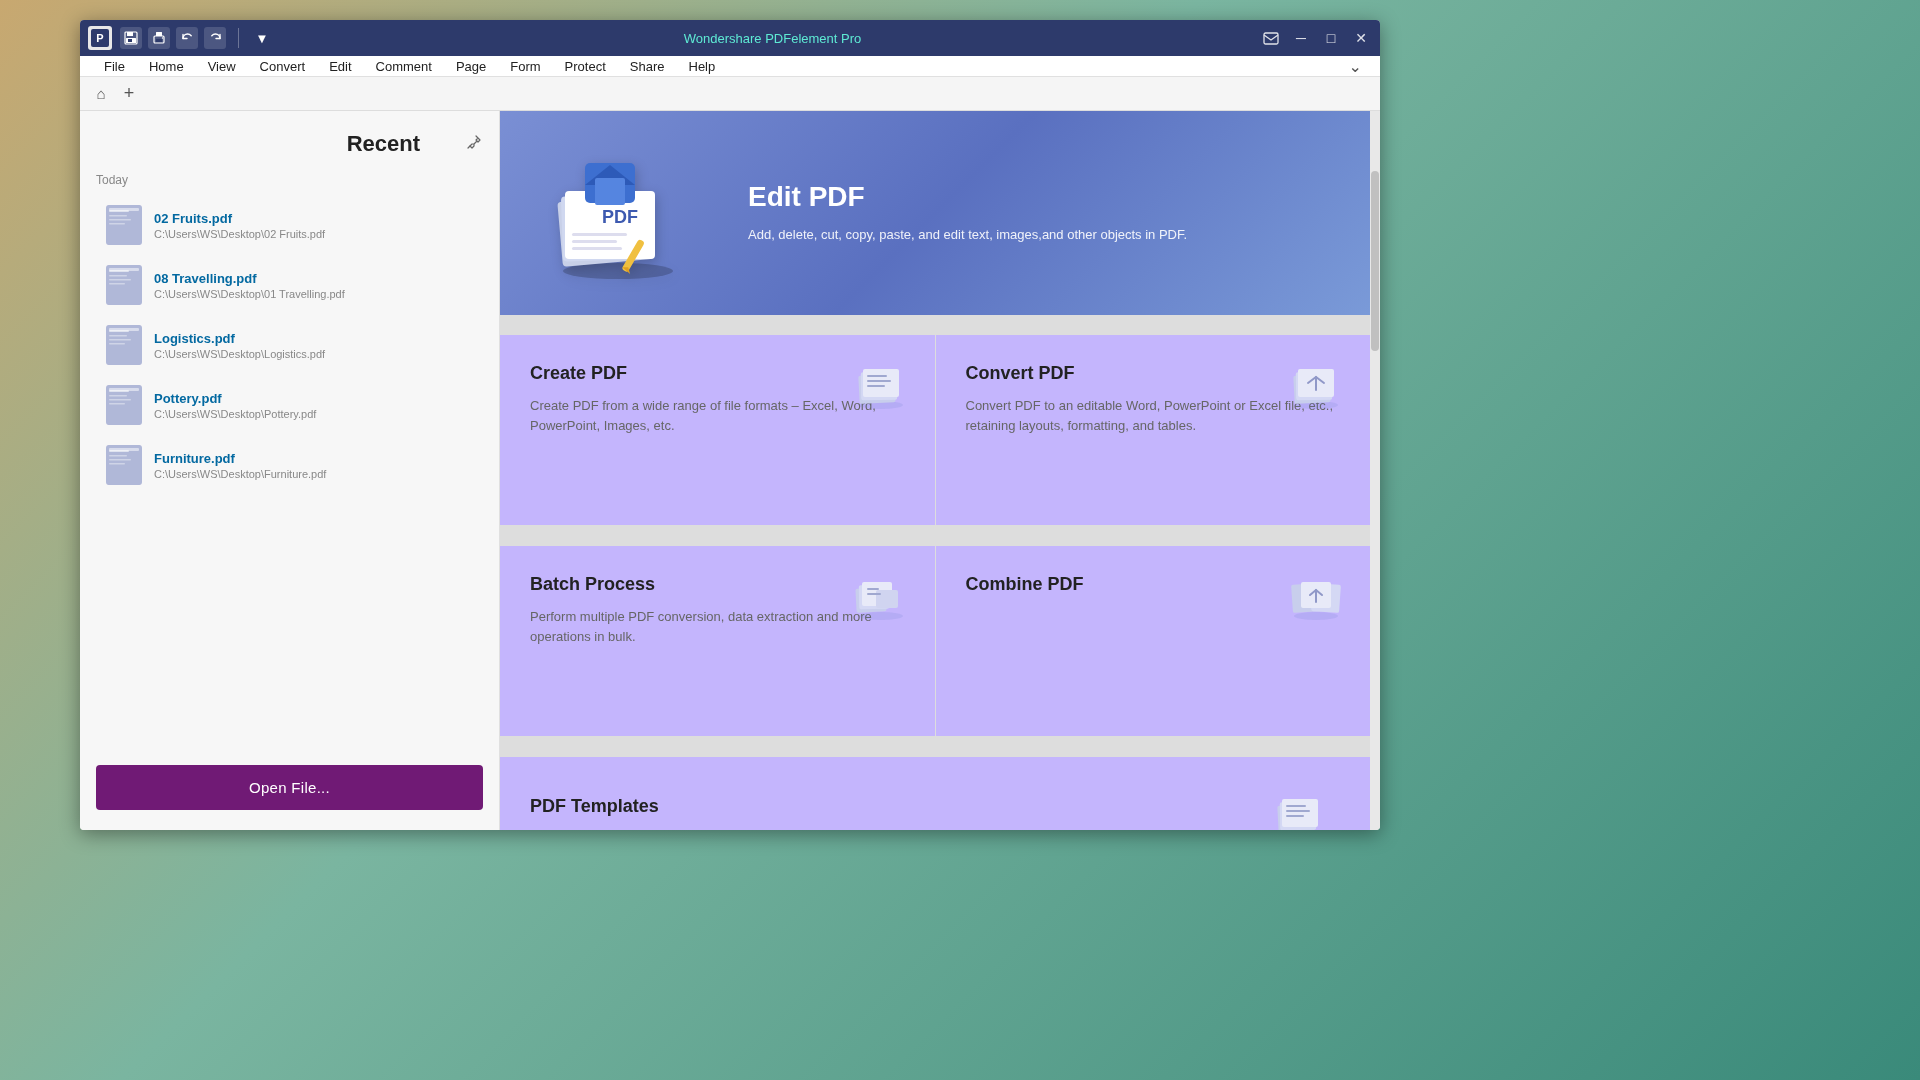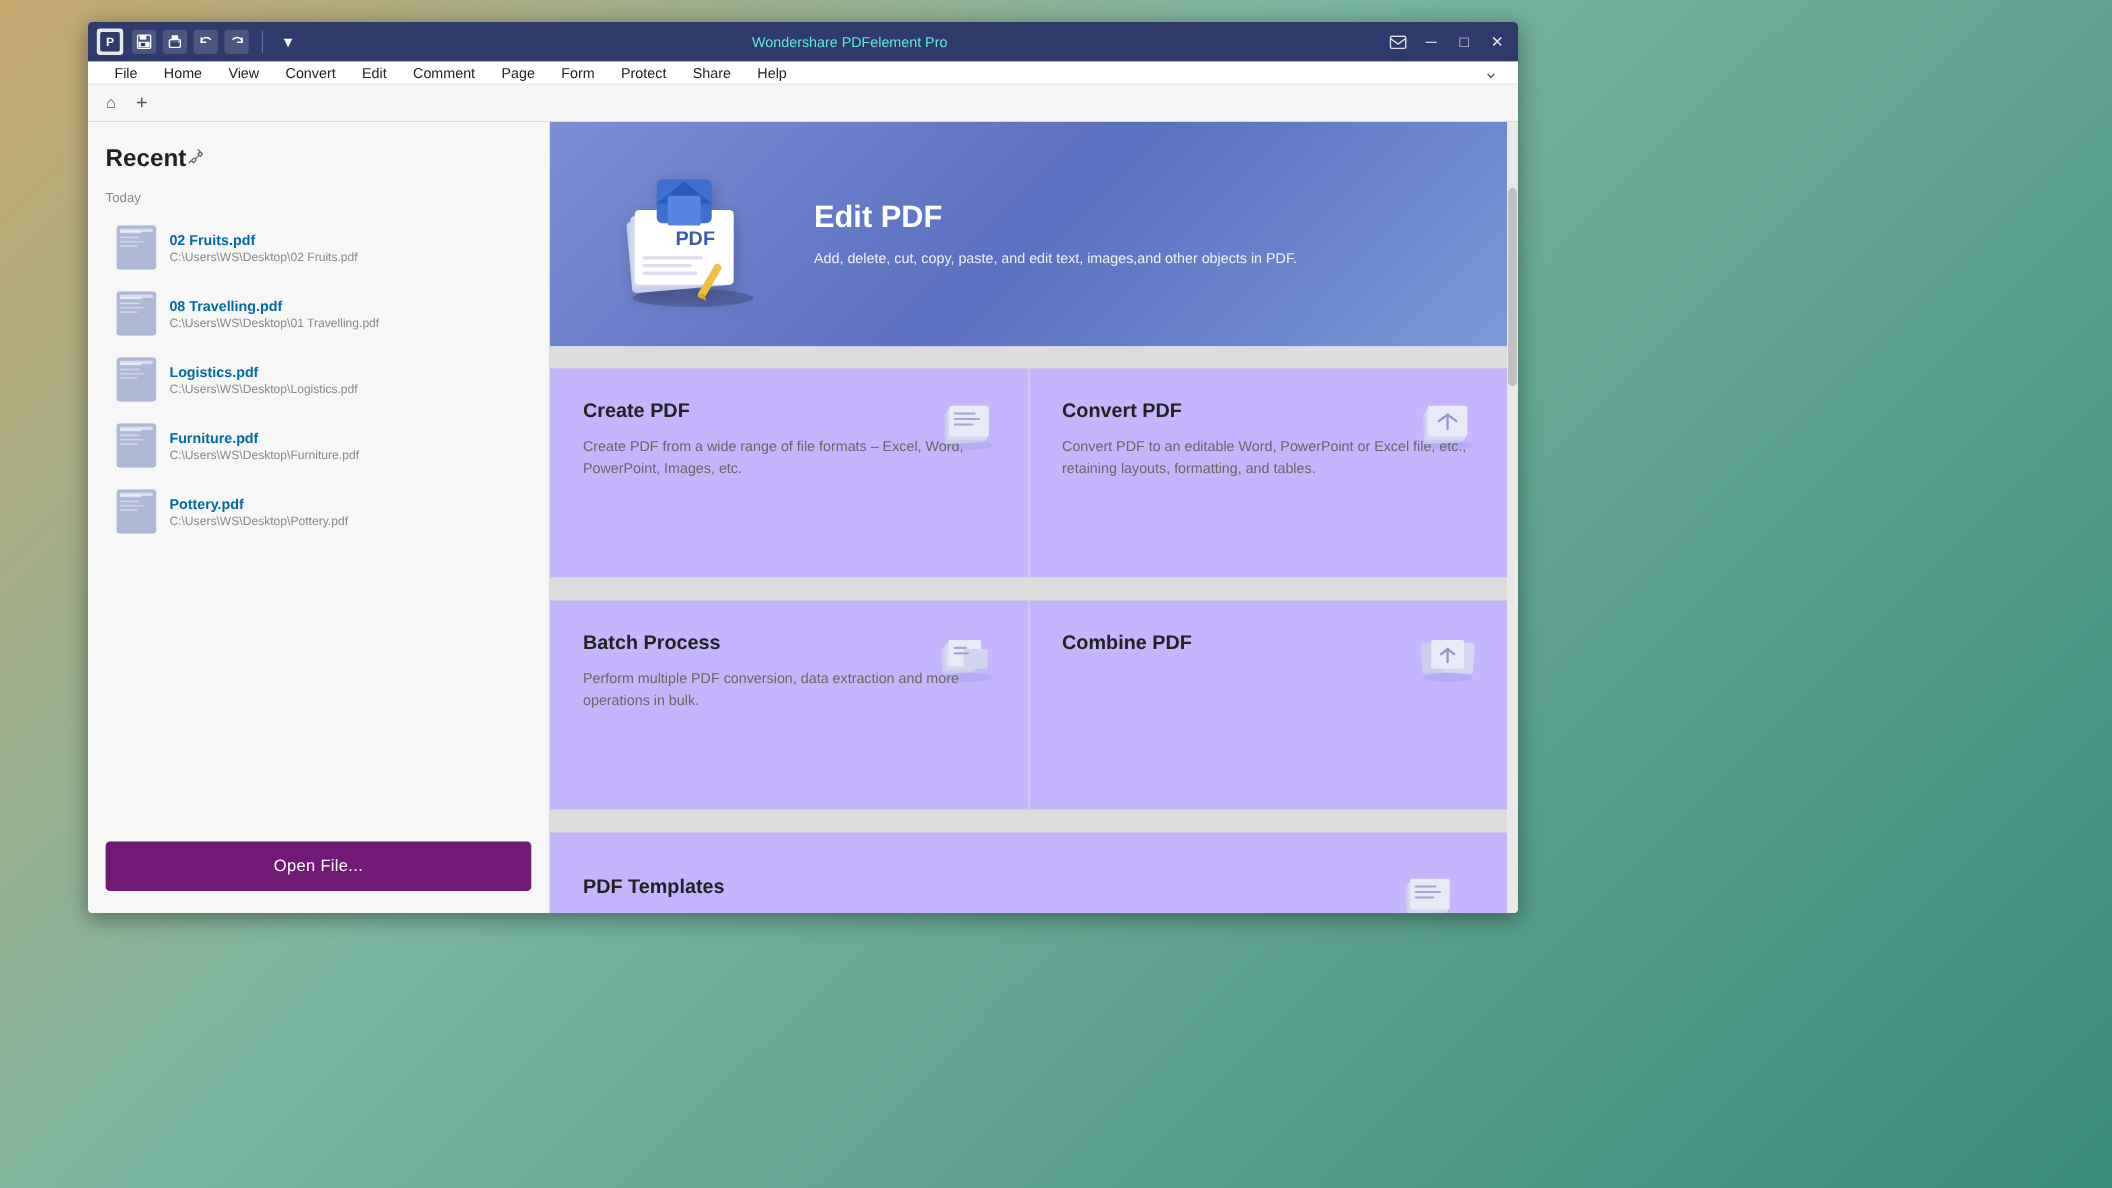--- a/index.html
+++ b/index.html
@@ -185,22 +185,23 @@
       background: #f7f7f7;
       border-right: 1px solid #e0e0e0;
       display: flex;
       flex-direction: column;
       padding: 20px 16px;
       flex-shrink: 0;
     }
     .recent-header {
       display: flex;
       align-items: center;
-      justify-content: flex-start;
+      justify-content: flex-end;
       margin-bottom: 16px;
+      gap: 45px;
     }
     .recent-title {
       font-size: 22px;
       font-weight: 600;
       color: #222;
     }
     .recent-pin-icon {
       font-size: 16px;
       color: #666;
       cursor: pointer;
@@ -273,24 +274,24 @@
       background: #f0f0f0;
       display: flex;
       flex-direction: column;
       overflow-y: auto;
       padding: 0;
     }
 
     
     .hero-card {
       background: linear-gradient(135deg, #7a8fd4 0%, #5a70c0 50%, #7a9ad8 100%);
-      padding: 32px 52px;
-      display: flex;
-      align-items: center;
-      gap: 28px;
+      padding: 32px 40px;
+      display: flex;
+      align-items: center;
+      gap: 48px;
       min-height: 200px;
       flex-shrink: 0;
     }
     .hero-illustration {
       width: 160px;
       height: 140px;
       flex-shrink: 0;
     }
     .hero-text { flex: 1; }
     .hero-title {
@@ -492,38 +493,38 @@
         <div class="file-icon">
           <svg width="34" height="40" viewBox="0 0 34 40">
             <rect width="34" height="40" rx="3" fill="#b0b8d8"></rect>
             <rect x="2" y="5" width="20" height="2" rx="1" fill="rgba(255,255,255,0.6)"></rect>
             <rect x="2" y="10" width="18" height="1.5" rx="0.75" fill="rgba(255,255,255,0.4)"></rect>
             <rect x="2" y="14" width="22" height="1.5" rx="0.75" fill="rgba(255,255,255,0.4)"></rect>
             <rect x="2" y="18" width="16" height="1.5" rx="0.75" fill="rgba(255,255,255,0.4)"></rect>
           </svg>
         </div>
         <div class="file-info">
-          <div class="file-name">Furniture.pdf</div>
-          <div class="file-path">C:\Users\WS\Desktop\Furniture.pdf</div>
+          <div class="file-name">Pottery.pdf</div>
+          <div class="file-path">C:\Users\WS\Desktop\Pottery.pdf</div>
         </div>
       </div>
 
       <div class="file-item">
         <div class="file-icon">
           <svg width="34" height="40" viewBox="0 0 34 40">
             <rect width="34" height="40" rx="3" fill="#b0b8d8"></rect>
             <rect x="2" y="5" width="20" height="2" rx="1" fill="rgba(255,255,255,0.6)"></rect>
             <rect x="2" y="10" width="18" height="1.5" rx="0.75" fill="rgba(255,255,255,0.4)"></rect>
             <rect x="2" y="14" width="22" height="1.5" rx="0.75" fill="rgba(255,255,255,0.4)"></rect>
             <rect x="2" y="18" width="16" height="1.5" rx="0.75" fill="rgba(255,255,255,0.4)"></rect>
           </svg>
         </div>
         <div class="file-info">
-          <div class="file-name">Pottery.pdf</div>
-          <div class="file-path">C:\Users\WS\Desktop\Pottery.pdf</div>
+          <div class="file-name">Furniture.pdf</div>
+          <div class="file-path">C:\Users\WS\Desktop\Furniture.pdf</div>
         </div>
       </div>
 
       <button class="open-file-btn">Open File...</button>
     </div>
 
     <div class="right-panel">
 
       <div class="hero-card">
         <div class="hero-illustration">

